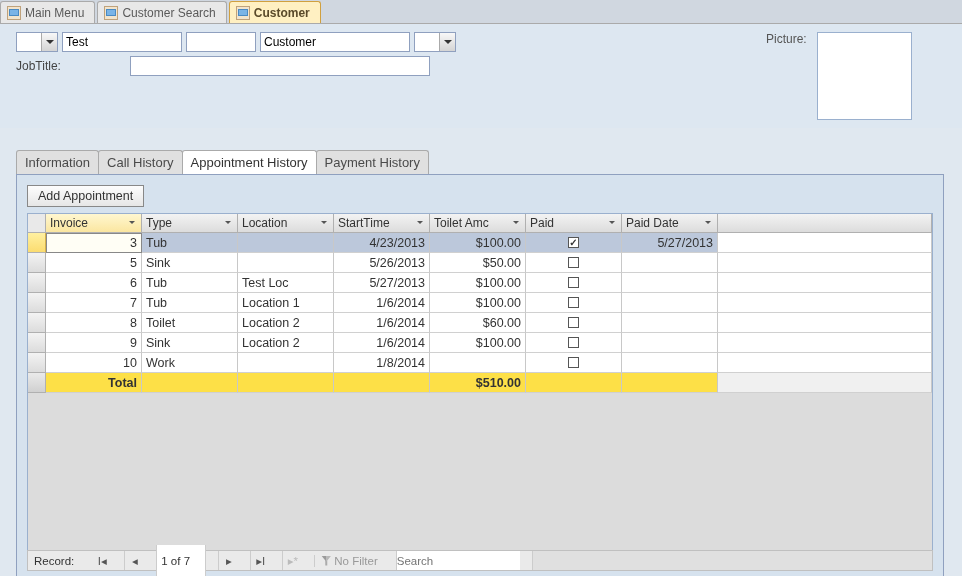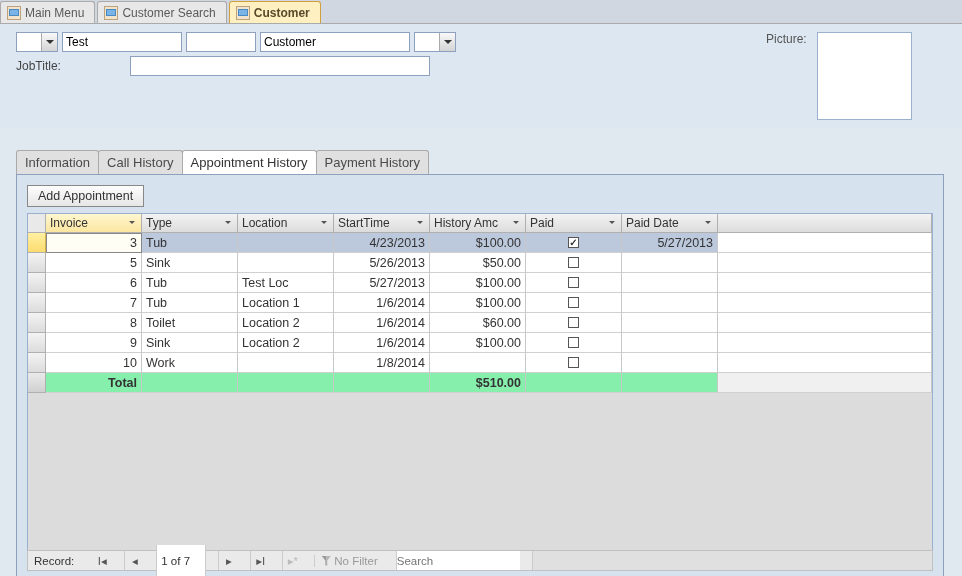--- a/index.html
+++ b/index.html
@@ -182,21 +182,21 @@
   .grid-row .cell.num { justify-content:flex-end; }
   .grid-row .cell.check { justify-content:center; }
   .grid-row .rowhead {
     background: linear-gradient(#f3f3f3,#dcdcdc);
     border-right:1px solid #b0b0b0;
     border-bottom:1px solid #b0b0b0;
   }
   .grid-row.selected .cell { background:#bcc8db; }
   .grid-row.selected .rowhead { background: linear-gradient(#fff0a0,#fbdc70); border-right-color:#d6b24a;}
   .grid-row.selected .cell.first-invoice { background:#fffef5; border:1px solid #888;}
-  .grid-row.total .cell { font-weight:bold; background:#86efac;}
+  .grid-row.total .cell { font-weight:bold; background:#fde047;}
   .grid-row.total .rowhead { background:linear-gradient(#eaeaea,#d0d0d0);}
   .checkbox {
     width:11px;height:11px;border:1px solid #555;background:#fff;display:flex;align-items:center;justify-content:center;
   }
   .checkbox.checked:before { content:"✓"; font-size:10px; line-height:10px; font-weight:bold;}
   
   .recnav {
     position:absolute;
     bottom:6px; left:10px; right:10px;
     display:flex;
@@ -286,21 +286,21 @@
         </div>
       <div class="hcell">
           <span>Location</span>
           <span class="dd"></span>
         </div>
       <div class="hcell">
           <span>StartTime</span>
           <span class="dd"></span>
         </div>
       <div class="hcell">
-          <span>History Amc</span>
+          <span>Toilet Amc</span>
           <span class="dd"></span>
         </div>
       <div class="hcell">
           <span>Paid</span>
           <span class="dd"></span>
         </div>
       <div class="hcell">
           <span>Paid Date</span>
           <span class="dd"></span>
         </div>

